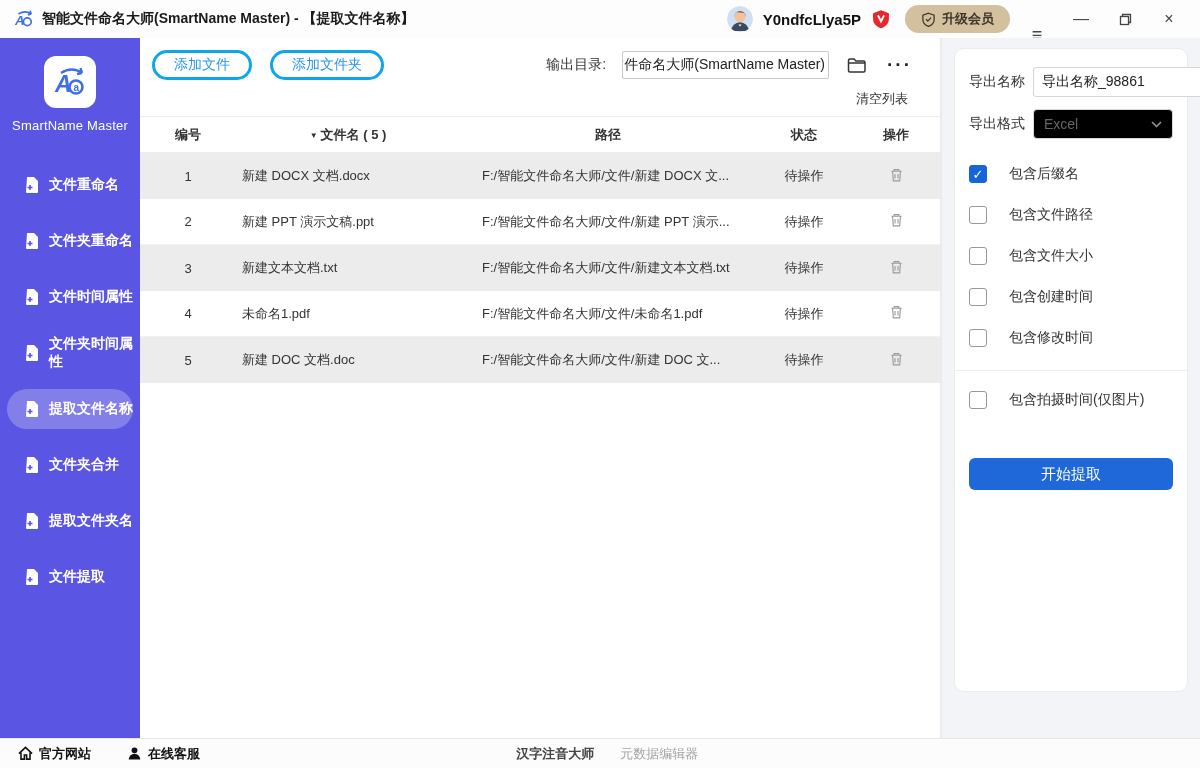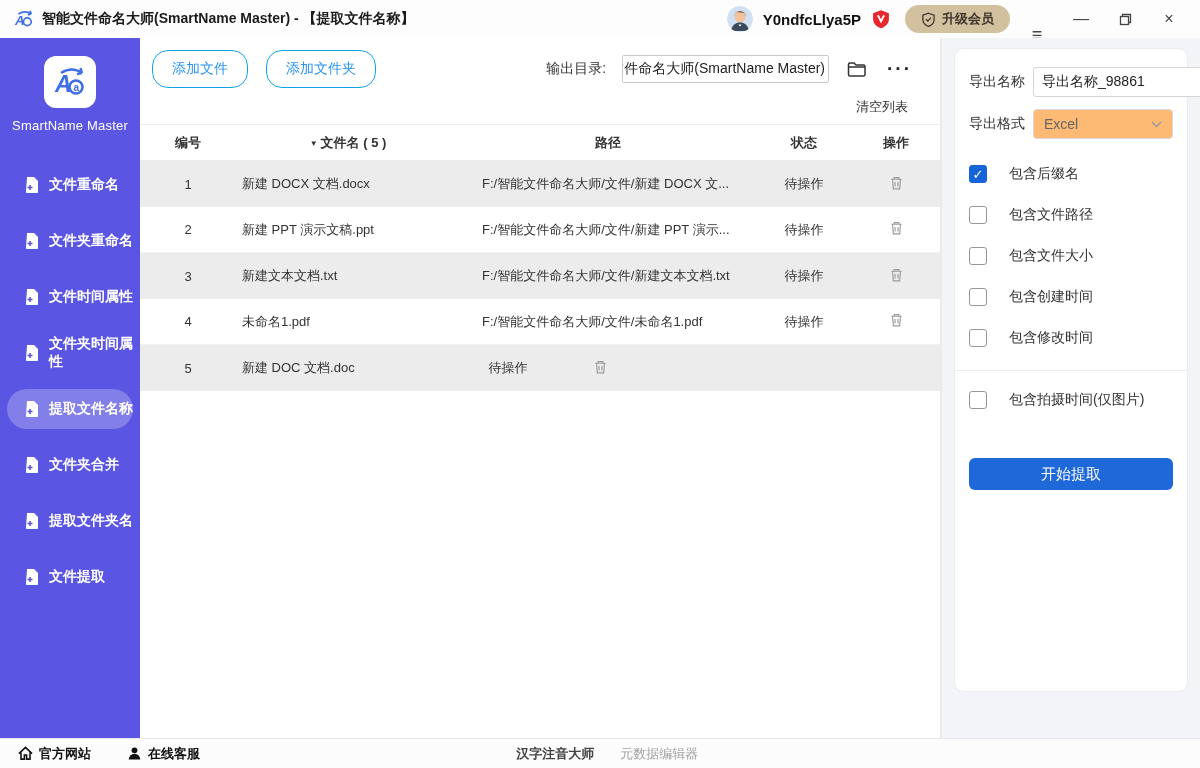--- a/index.html
+++ b/index.html
@@ -27,21 +27,21 @@
   .logo-box { width:52px; height:52px; background:#fff; border-radius:12px; display:flex; align-items:center; justify-content:center; }
   .app-name { color:#fff; font-size:13px; margin-top:10px; letter-spacing:.2px; }
   .menu { margin-top:32px; }
   .menu-item { display:flex; align-items:center; gap:10px; height:40px; margin:0 7px 16px 7px; padding-left:18px; border-radius:20px; color:#fff; font-size:14px; font-weight:700; cursor:pointer; }
   .menu-item.on { background:rgba(255,255,255,.25); }
   .menu-item svg { flex:0 0 14px; }
 
   
   .main { flex:1 1 auto; background:#fff; display:flex; flex-direction:column; border-right:1px solid #ececef; }
   .toolbar { display:flex; align-items:center; padding:12px 26px 0 12px; }
-  .btn-outline { border:1px solid #0ea5e9; color:#2a95f5; background:#fff; border-radius:16px; height:38px; padding:0 19px; font-size:14px; margin-right:18px; cursor:pointer; }
+  .btn-outline { border:3px solid #0ea5e9; color:#2a95f5; background:#fff; border-radius:16px; height:30px; padding:0 19px; font-size:14px; margin-right:18px; cursor:pointer; }
   .out-group { margin-left:auto; display:flex; align-items:center; gap:16px; }
   .out-label { font-size:14px; color:#333; }
   .out-field { width:207px; height:28px; border:1px solid #c9c9c9; border-radius:2px; background:#fff; display:flex; align-items:center; justify-content:flex-end; overflow:hidden; white-space:nowrap; font-size:14px; color:#222; padding:0 3px; }
   .icon-btn { background:none; border:none; cursor:pointer; display:flex; align-items:center; padding:2px; }
   .dots { font-size:19px; font-weight:700; color:#222; letter-spacing:2px; line-height:10px; }
   .clear-row { display:flex; justify-content:flex-end; padding:10px 32px 8px 0; }
   .clear-link { font-size:13px; color:#333; background:none; border:none; cursor:pointer;margin-left:40px; }
 
   
   .table { border-top:1px solid #ededed; }
@@ -56,21 +56,21 @@
   .thead .col-name, .thead .col-path { text-align:center; padding-left:0; }
   .sort-caret { font-size:8px; color:#333; margin-right:3px; vertical-align:1px; }
   .trash-btn { background:none; border:none; cursor:pointer; }
 
   
   .rightpane { width:259px; flex:0 0 259px; background:#f3f4f7; border-left:1px solid #e9e9ec; padding:10px 12px; }
   .card { background:#fff; border:1px solid #ececf0; border-radius:10px; height:calc(100% - 36px); padding:18px 14px; }
   .field-row { display:flex; align-items:center; margin-bottom:12px; }
   .field-label { width:64px; font-size:14px; color:#333; flex:0 0 64px; }
   .text-input { flex:1; height:30px; border:1px solid #d6d6d6; border-radius:3px; font-size:14px; color:#222; padding:0 8px; font-family:inherit; }
-  .select-box { flex:1; height:30px; border:1px solid #d9d9d9; border-radius:4px; display:flex; align-items:center; justify-content:space-between; padding:0 10px; font-size:14px; color:#666; cursor:pointer; background:#fdba74; }
+  .select-box { flex:1; height:30px; border:1px solid #d9d9d9; border-radius:4px; display:flex; align-items:center; justify-content:space-between; padding:0 10px; font-size:14px; color:#666; cursor:pointer; background:#000000; }
   .chk-list { margin-top:26px; }
   .chk-row { display:flex; align-items:center; margin-bottom:23px; cursor:pointer; }
   .chk-box { width:18px; height:18px; border:1.5px solid #989898; border-radius:3px; background:#fff; display:flex; align-items:center; justify-content:center; color:transparent; font-size:13px; font-weight:700; }
   .chk-row.on .chk-box { background:#1565d8; border-color:#1565d8; color:#fff; }
   .chk-label { font-size:14px; color:#333; margin-left:22px; }
   .divider { border:none; border-top:1px solid #ededed; margin:20px -14px 20px -14px; }
   .start-btn { width:100%; height:32px; margin-top:26px; background:#1e68d9; color:#fff; border:none; border-radius:6px; font-size:15px; cursor:pointer; font-family:Liberation Sans, sans-serif; }
 
   
   .footer { flex:0 0 30px; height:30px; background:#fcfcfd; border-top:1px solid #e7e7ea; display:flex; align-items:center; padding:0 18px; position:relative; font-size:13px; }
@@ -265,20 +265,21 @@
           <div class="col-name">未命名1.pdf</div>
           <div class="col-path">F:/智能文件命名大师/文件/未命名1.pdf</div>
           <div class="col-status">待操作</div>
           <div class="col-action"><button class="trash-btn"><svg width="15" height="16" viewBox="0 0 16 16">
                   <path d="M2.5 4 h11 M5.5 4 V2.3 h5 V4 M3.8 4 l.8 10.2 h6.8 L12.2 4 M6.4 6.8 v4.8 M9.6 6.8 v4.8" stroke="#9a9a9a" fill="none" stroke-width="1.2"></path>
                 </svg></button></div>
         </div>
         <div class="trow">
           <div class="col-no">5</div>
           <div class="col-name">新建 DOC 文档.doc</div>
+          <div class="col-path">F:/智能文件命名大师/文件/新建 DOC 文...</div>
           <div class="col-status">待操作</div>
           <div class="col-action"><button class="trash-btn"><svg width="15" height="16" viewBox="0 0 16 16">
                   <path d="M2.5 4 h11 M5.5 4 V2.3 h5 V4 M3.8 4 l.8 10.2 h6.8 L12.2 4 M6.4 6.8 v4.8 M9.6 6.8 v4.8" stroke="#9a9a9a" fill="none" stroke-width="1.2"></path>
                 </svg></button></div>
         </div>
       </div>
     </div>
 
     <div class="rightpane">
       <div class="card">

